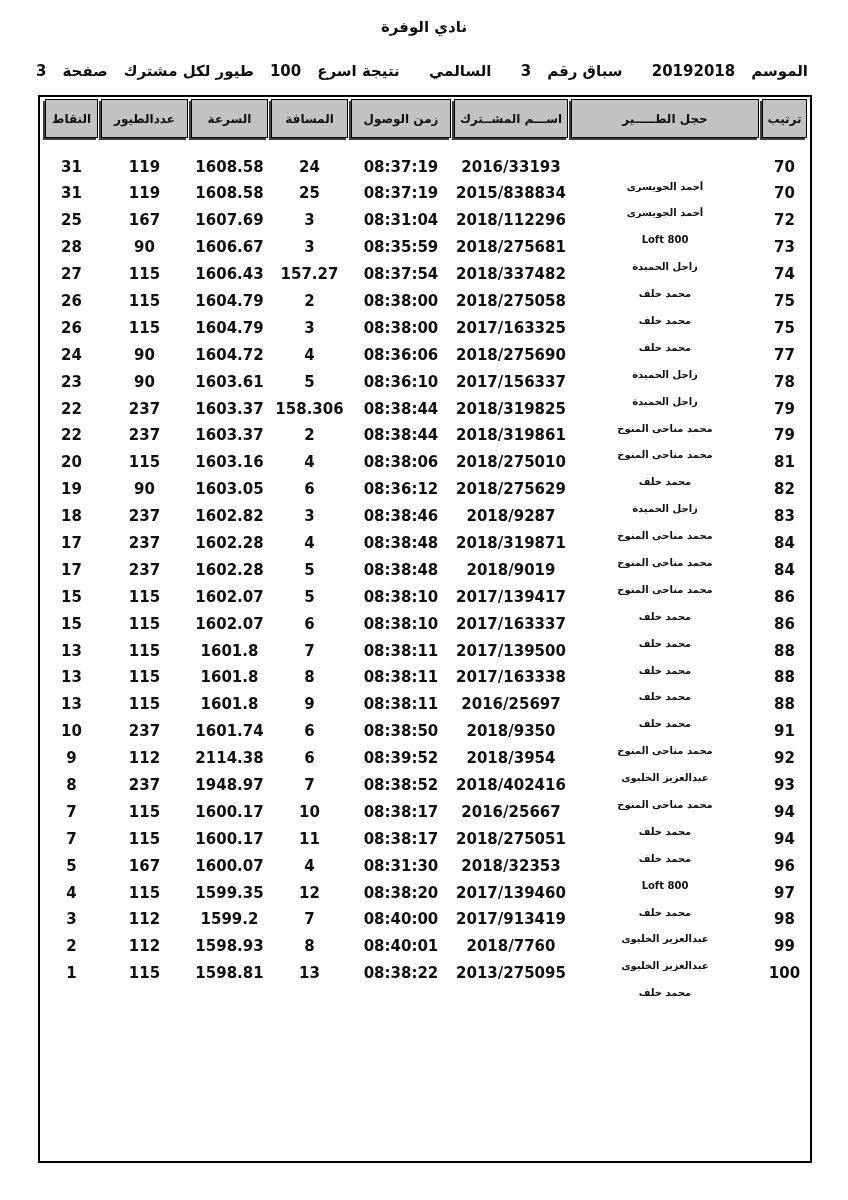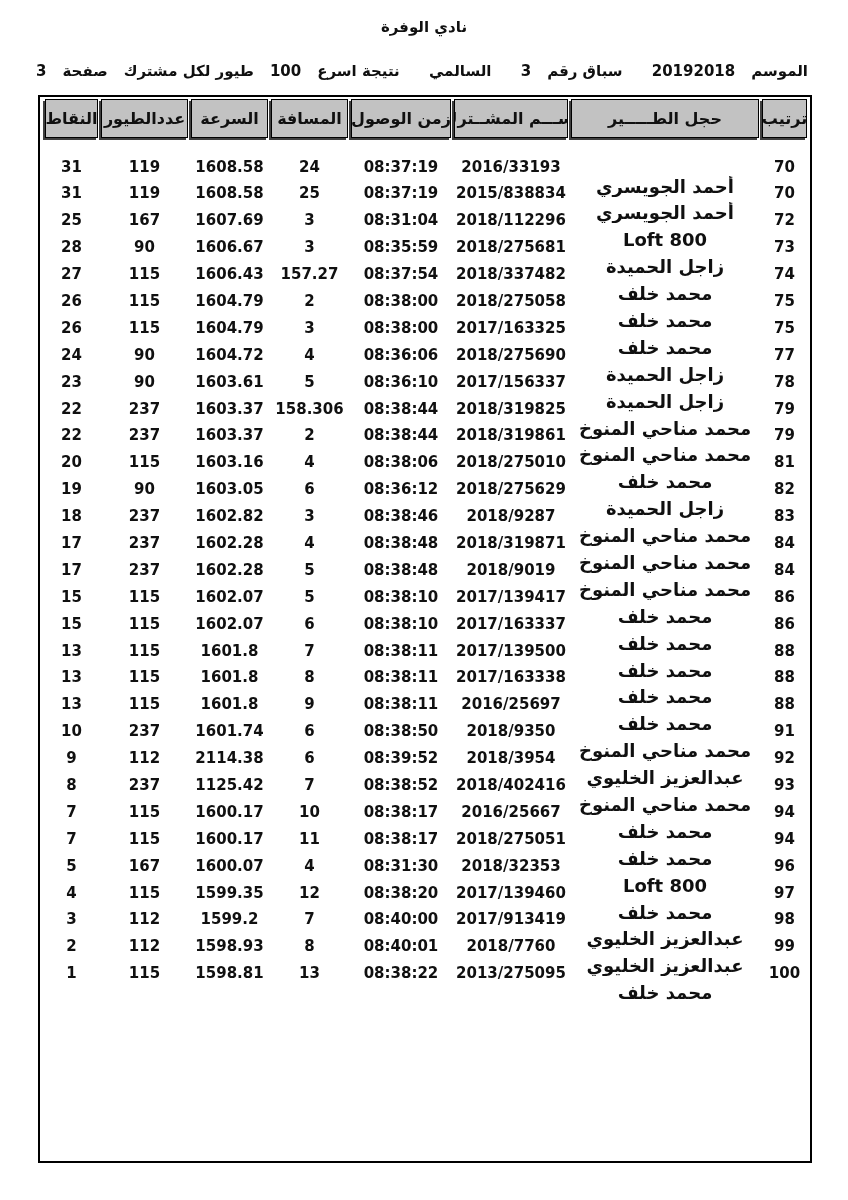--- a/index.html
+++ b/index.html
@@ -37,30 +37,30 @@
     column-gap:3px;
     direction:rtl;
   }
 
   .thead { padding:2px 3px 5px 5px; height:46px; }
   .th {
     background:var(--header_bg,#c2c2c2);
     border:1px solid var(--border,#000000);
     box-shadow:-2px 2px 0 var(--header_shadow,#3f3f3f);
     display:flex; align-items:center; justify-content:center;
-    font-weight:bold; font-size:16px; white-space:nowrap; overflow:hidden;
+    font-weight:bold; font-size:12px; white-space:nowrap; overflow:hidden;
   }
 
   .tbody { padding:4px 3px 0 5px; }
   .trow { height:26.9px; align-items:center; }
   .cell {
     text-align:center; font-weight:bold; font-size:15px;
     white-space:nowrap; overflow:hidden;
   }
-  .cell.name { font-size:18px;margin-top:39px; }
+  .cell.name { font-size:10px;margin-top:39px; }
   .cell.num  { direction:ltr; unicode-bidi:isolate; }
 </style>
 </head>
 <body>
 
 <div class="page">
 
   <div class="title">نادي الوفرة</div>
 
   <div class="meta">
@@ -325,21 +325,21 @@
     <div class="cell num">2114.38</div>
     <div class="cell num">112</div>
     <div class="cell num">9</div>
   </div>
         <div class="trow grid-cols">
     <div class="cell num">93</div>
     <div class="cell name">محمد مناحي المنوخ</div>
     <div class="cell num">2018/402416</div>
     <div class="cell num">08:38:52</div>
     <div class="cell num">7</div>
-    <div class="cell num">1125.42</div>
+    <div class="cell num">1948.97</div>
     <div class="cell num">237</div>
     <div class="cell num">8</div>
   </div>
         <div class="trow grid-cols">
     <div class="cell num">94</div>
     <div class="cell name">محمد خلف</div>
     <div class="cell num">2016/25667</div>
     <div class="cell num">08:38:17</div>
     <div class="cell num">10</div>
     <div class="cell num">1600.17</div>

